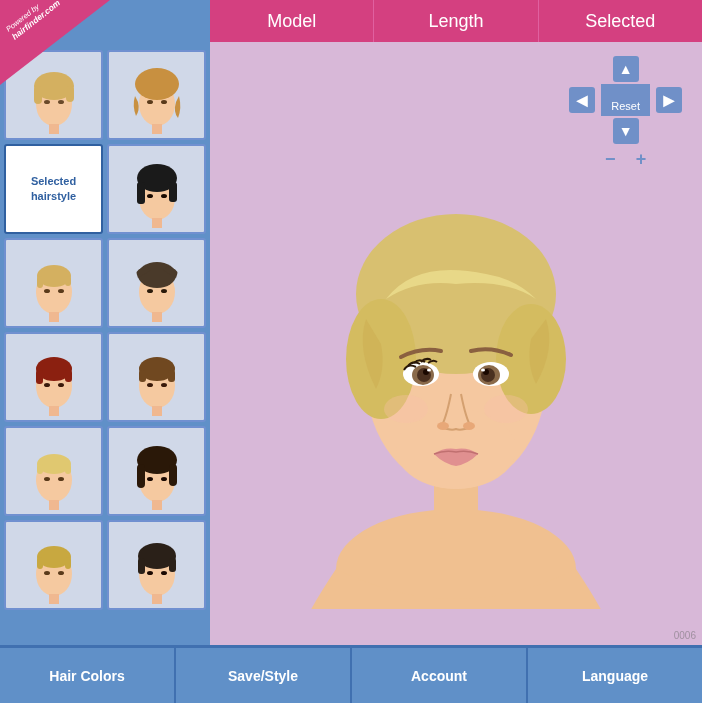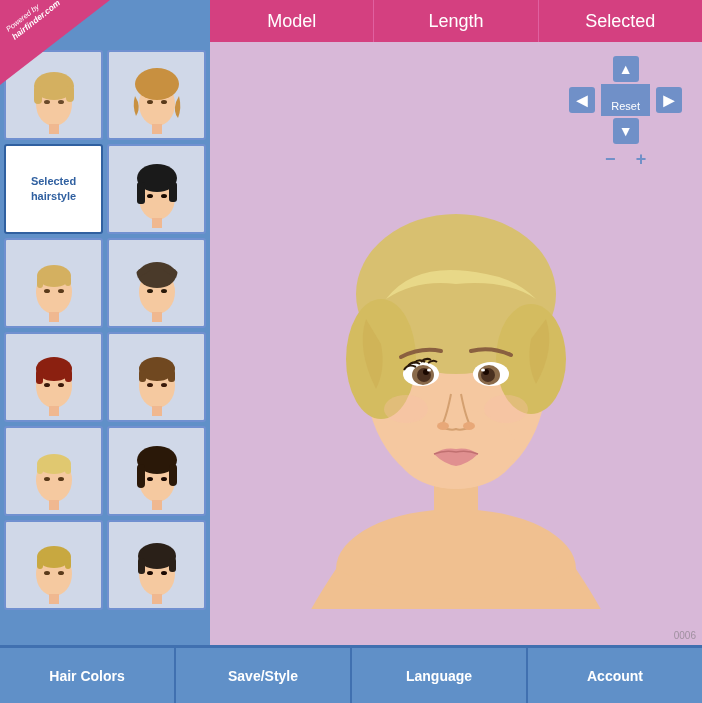--- a/index.html
+++ b/index.html
@@ -436,15 +436,15 @@
       <path d="M50 490 Q30 520 20 540 L320 540 Q310 520 290 490 Q230 520 170 520 Q110 520 50 490Z" fill="#f0c090"></path>
     </svg>
   </div>
 
   <div class="img-number">0006</div>
 </div>
 
 <div class="bottom-toolbar">
   <div class="bottom-btn">Hair Colors</div>
   <div class="bottom-btn">Save/Style</div>
+  <div class="bottom-btn">Account</div>
   <div class="bottom-btn">Language</div>
-  <div class="bottom-btn">Account</div>
 </div>
 
 </body></html>

